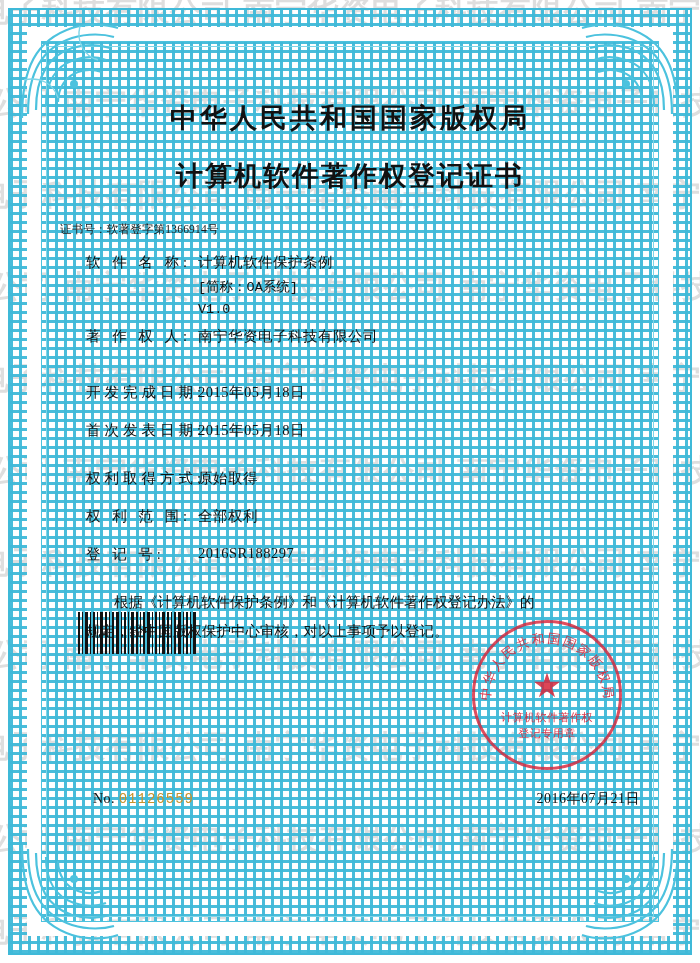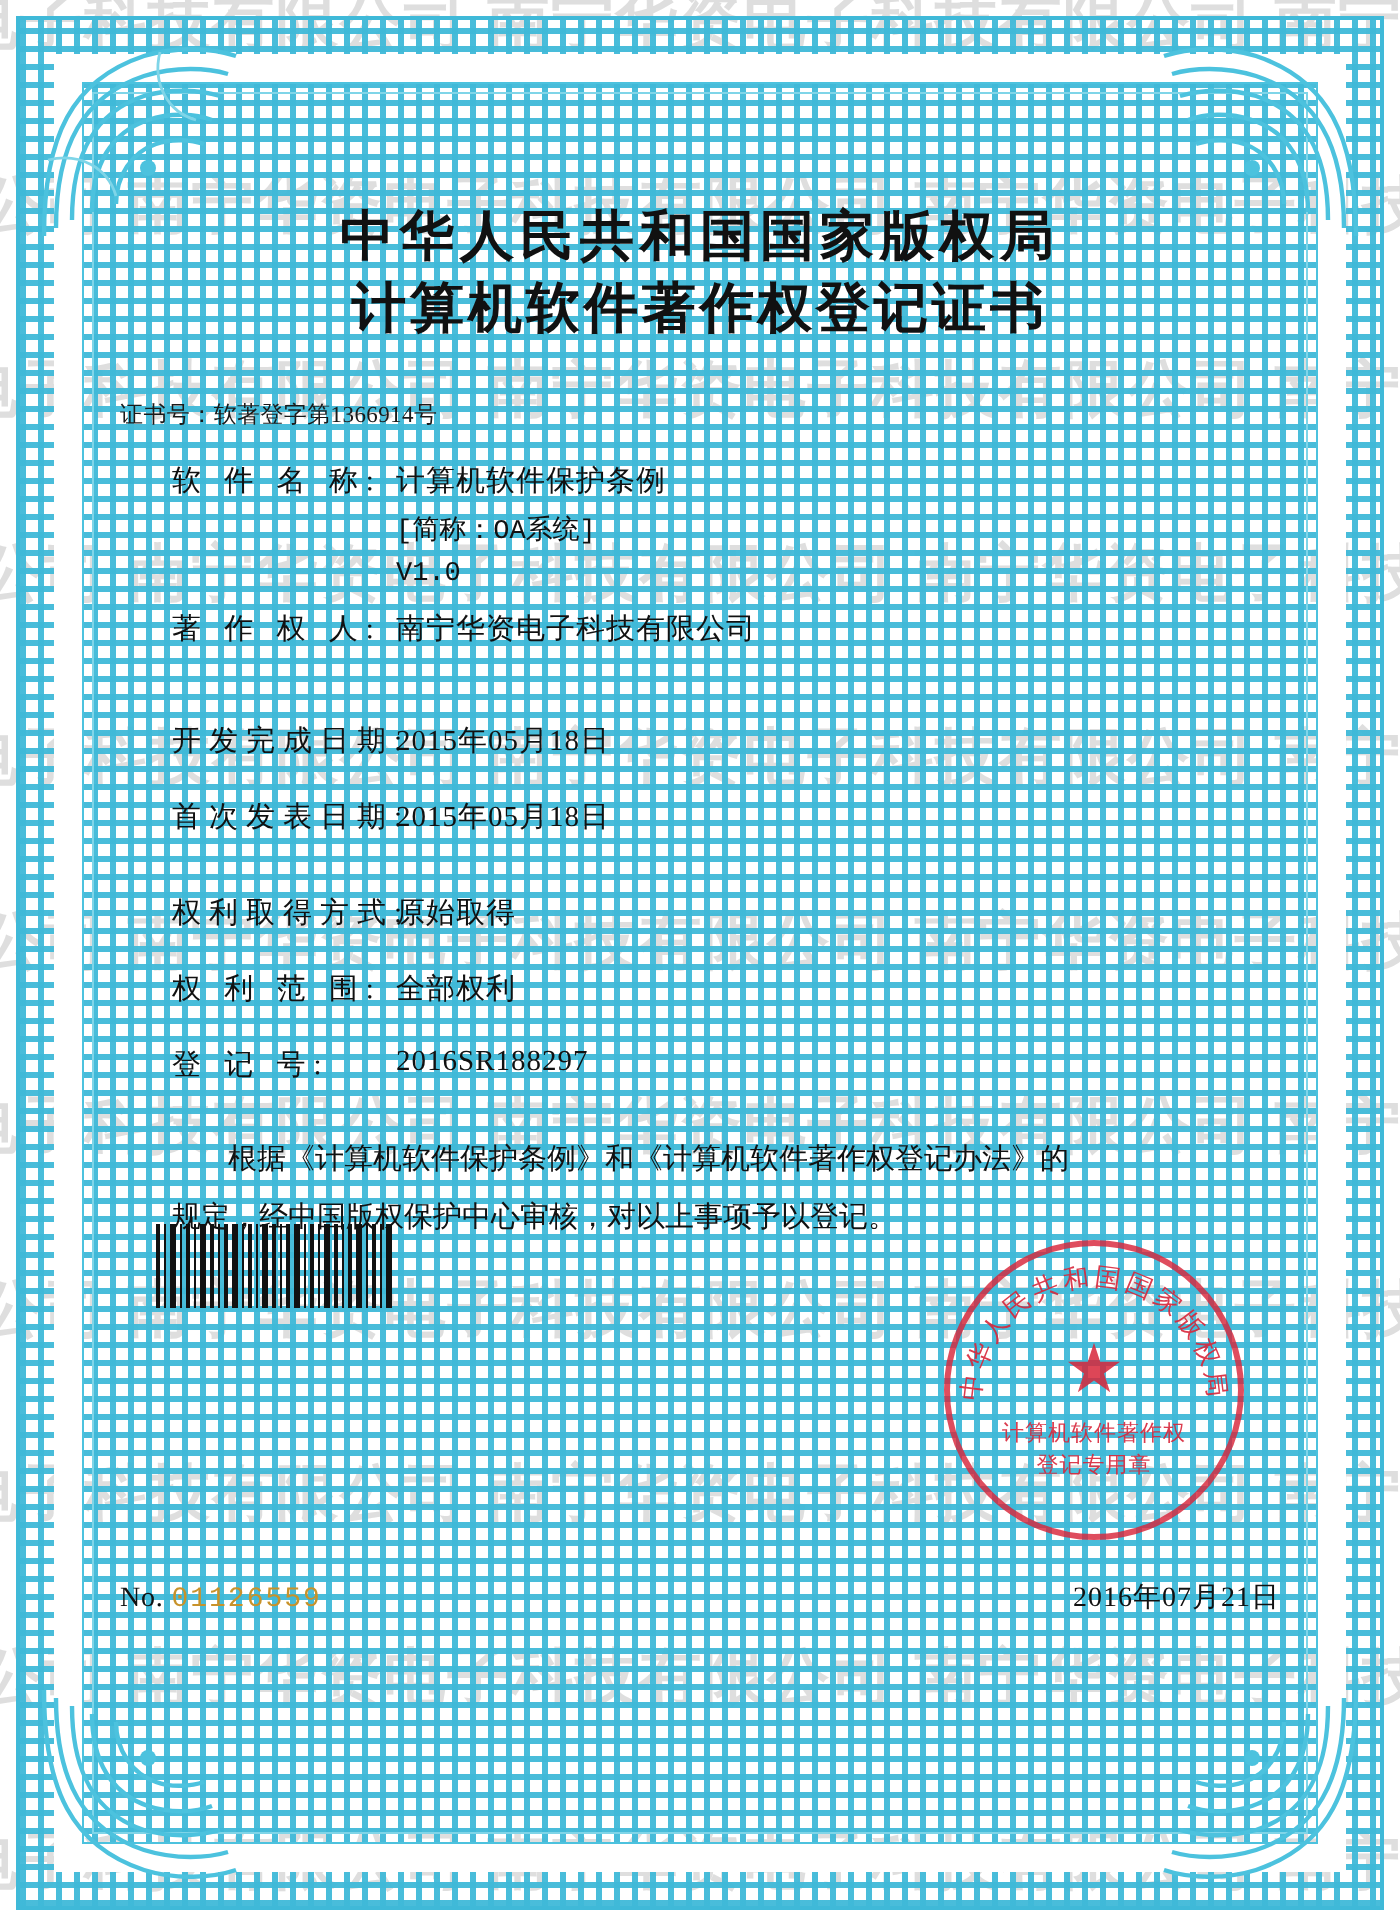--- a/index.html
+++ b/index.html
@@ -117,20 +117,21 @@
     color: #111111;
     margin-top: 40px;
     font-family: "Liberation Serif", serif;
   }
   .title-sub {
     text-align: center;
     font-size: 27px;
     font-weight: bold;
     letter-spacing: 2px;
     color: #111111;
+    margin-top: 22px;
     font-family: "Liberation Serif", serif;
   }
 
   .cert-no {
     font-size: 11.5px;
     color: #1a1a1a;
     margin-top: 28px;
     padding-right: 8px;
     letter-spacing: 0.2px;
   }
@@ -244,20 +245,21 @@
     top: 790px;
     z-index: 7;
     display: flex;
     justify-content: space-between;
     align-items: baseline;
     font-size: 14px;
     color: #111111;
   }
   .footer-no {
     letter-spacing: 0.4px;
+    margin-left: 33px;
   }
   .footer-no .numpart {
     color: #c8922a;
     font-family: "Liberation Mono", monospace;
     letter-spacing: 1px;
   }
   .footer-date {
     letter-spacing: 0.5px;
   }
 </style>

